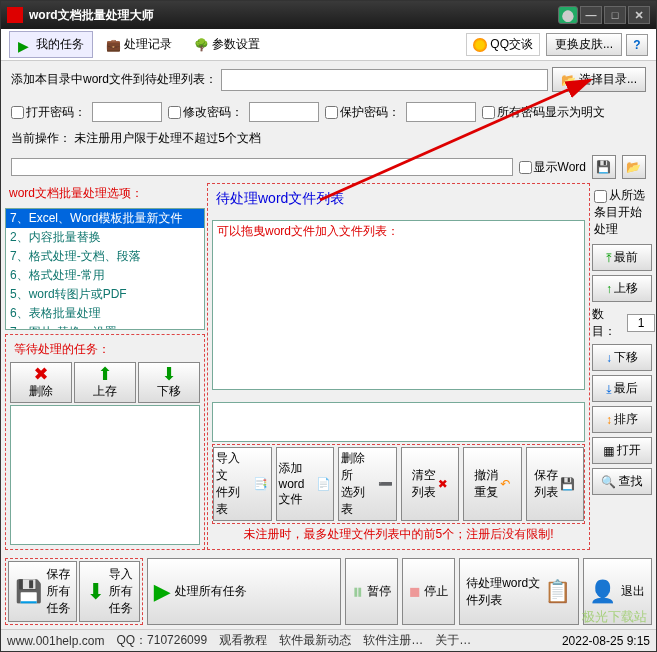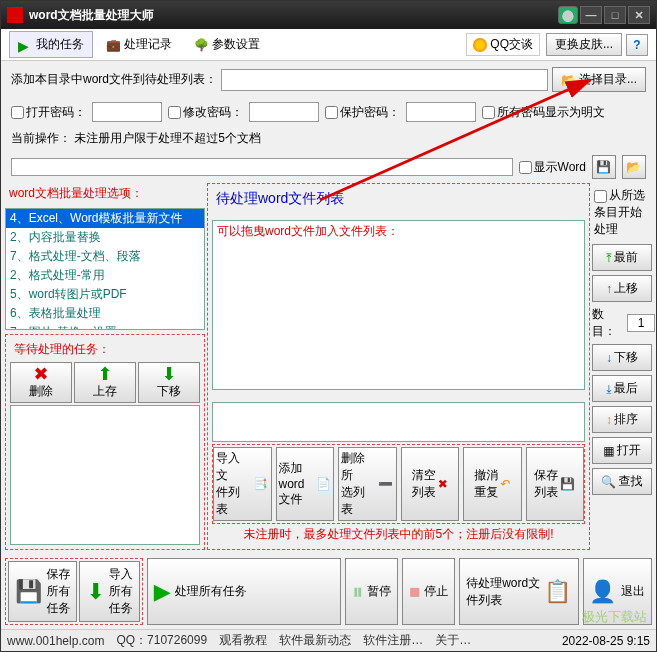--- a/index.html
+++ b/index.html
@@ -130,24 +130,24 @@
     <div class="progress"></div>
     <label><input type="checkbox" style=""><span>显示Word</span></label>
     <div class="iconbtn">💾</div>
     <div class="iconbtn">📂</div>
   </div>
 
   <div class="main">
     <div class="leftcol">
       <div class="panel-title">word文档批量处理选项：</div>
       <div class="listbox" style="height:150px">
-        <div class="item sel">4、Excel、Word模板批量新文件</div>
+        <div class="item sel">7、Excel、Word模板批量新文件</div>
         <div class="item">2、内容批量替换</div>
         <div class="item">7、格式处理-文档、段落</div>
-        <div class="item">2、格式处理-常用</div>
+        <div class="item">6、格式处理-常用</div>
         <div class="item">5、word转图片或PDF</div>
         <div class="item">6、表格批量处理</div>
         <div class="item">7、图片-替换、设置</div>
 
       </div>
       <div class="dashed">
         <div class="panel-title">等待处理的任务：</div>
         <div class="pending-btns">
           <div class="pbtn">
               <span class="pic" style="color:#d00">✖</span>

